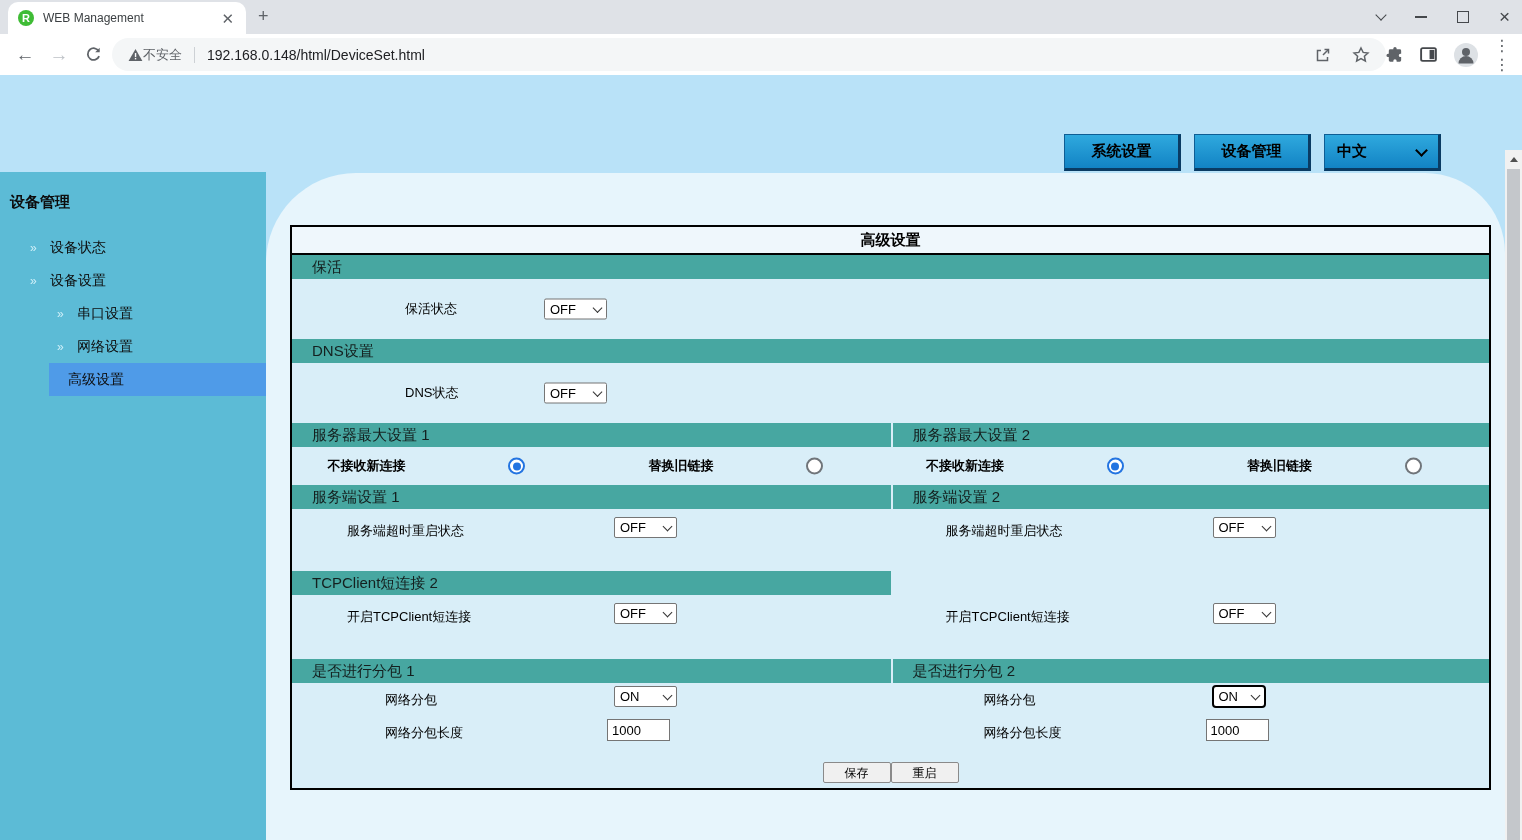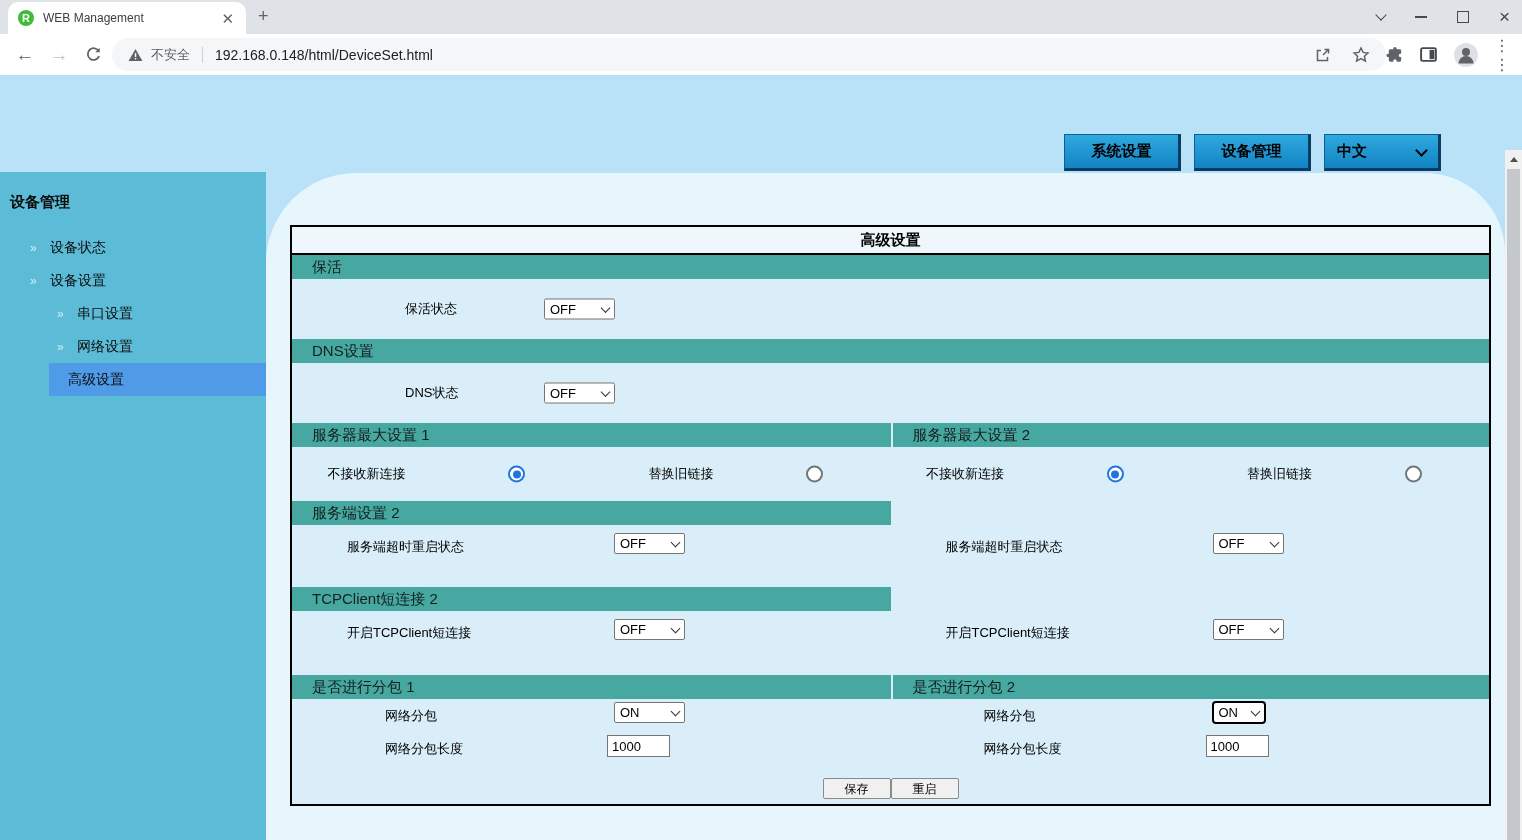--- a/index.html
+++ b/index.html
@@ -16,21 +16,21 @@
   .newtab{position:absolute;left:258px;top:6px;font-size:18px;color:#5F6368;}
   .wincontrols{position:absolute;right:12px;top:0;height:34px;display:flex;align-items:center;gap:30px;}
   .chev{display:inline-block;width:7px;height:7px;border-right:1.7px solid #45484C;border-bottom:1.7px solid #45484C;transform:rotate(45deg);margin-top:-4px;}
   .win-min{width:12px;height:1.6px;background:#45484C;}
   .win-max{width:10px;height:10px;border:1.5px solid #45484C;}
   .win-close{font-size:19px;color:#45484C;line-height:16px;}
   .toolbar{position:absolute;top:34px;left:0;right:0;height:41px;background:#fff;border-bottom:1px solid #E8EBEE;}
   .navic{position:absolute;top:0;height:41px;display:flex;align-items:center;justify-content:center;width:22px;font-size:19px;color:#5F6368;}
   .urlbar{position:absolute;left:112px;top:4px;height:33px;width:1274px;background:#F4F6F7;border-radius:17px;
        display:flex;align-items:center;padding:0 16px;box-sizing:border-box;}
-  .sec-text{color:#5F6368;font-size:13px;margin-left:8px;}
+  .sec-text{color:#5F6368;font-size:13px;}
   .url-div{width:1px;height:16px;background:#CDD1D5;margin:0 12px;}
   .url-text{color:#202124;font-size:14px;}
   .url-right{margin-left:auto;display:flex;gap:20px;align-items:center;}
   .tb-right{position:absolute;right:12px;top:0;height:41px;display:flex;align-items:center;gap:15px;}
   .dots{font-size:16px;color:#5F6368;letter-spacing:0;}
   
   .page{position:absolute;top:75px;left:0;right:0;bottom:0;background:#B9E2F8;}
   .topnav{position:absolute;top:59px;right:81px;display:flex;gap:13px;align-items:flex-end;}
   .navbtn{width:117px;height:37px;background:linear-gradient(180deg,#2FA9DE,#1283C4);
        border:1px solid #0E5D94;border-right:3px solid #0A3B63;border-bottom:3px solid #0A3B63;
@@ -51,24 +51,24 @@
   
   .panel{position:absolute;left:24px;top:52px;width:1197px;border:2px solid #000;background:#D9EEF8;}
   .p-title{height:26px;line-height:26px;text-align:center;font-size:15px;font-weight:bold;color:#000;
        background:#EFF7FC;border-bottom:2px solid #000;}
   .bar{height:24px;line-height:24px;background:#47A7A1;font-size:15px;color:#14201F;padding-left:20px;box-sizing:border-box;}
   .pair{display:flex;}
   .pair>div{width:50%;box-sizing:border-box;position:relative;}
   .pair.bars .bar{width:50%;}
   .pair.bars .bar + .bar{border-left:2px solid #D9EEF8;}
   .row{position:relative;}
-  .h60{height:60px;} .h38{height:54px;} .h62{height:62px;} .h64{height:64px;} .h75{height:75px;padding-left:36px;}
+  .h60{height:60px;} .h38{height:38px;font-weight:bold;} .h62{height:62px;} .h64{height:64px;} .h75{height:75px;padding-left:36px;}
   .f-label{position:absolute;font-size:13px;color:#000;white-space:nowrap;}
   .vcenter{top:50%;transform:translateY(-50%);}
-  .sel{position:absolute;display:inline-flex;align-items:center;justify-content:space-between;width:71px;height:21px;
+  .sel{position:absolute;display:inline-flex;align-items:center;justify-content:space-between;width:63px;height:21px;
        background:#fff;border:1px solid #757575;border-radius:2px;font-size:13px;color:#000;
        padding:0 5px;box-sizing:border-box;cursor:pointer;}
   .sel .schev{width:6px;height:6px;border-right:1.6px solid #333;border-bottom:1.6px solid #333;
        transform:rotate(45deg);margin-top:-3px;flex:none;margin-left:4px;}
   .sel.focused{border:2px solid #000;border-radius:4px;width:54px;height:23px;}
   .radio{position:absolute;width:17px;height:17px;border-radius:50%;background:#fff;border:2px solid #70757A;box-sizing:border-box;cursor:pointer;}
   .radio.on{border-color:#2374E1;}
   .radio.on::after{content:"";position:absolute;left:2.5px;top:2.5px;width:8px;height:8px;border-radius:50%;background:#2374E1;}
   .rl1{left:0;width:149px;text-align:center;}
   .rr1{left:216px;}
@@ -220,20 +220,21 @@
         </div>
         <div class="h38">
           <span class="f-label vcenter rl1">不接收新连接</span>
           <span class="radio on vcenter rr1"></span>
           <span class="f-label vcenter rl2">替换旧链接</span>
           <span class="radio vcenter rr2"></span>
         </div>
       </div>
 
       <div class="pair bars">
+        <div class="bar">服务端设置 1</div>
         <div class="bar">服务端设置 2</div>
       </div>
       <div class="pair">
         <div class="h62">
           <span class="f-label" style="left:55px;top:13px;">服务端超时重启状态</span>
           <span class="sel" style="left:322px;top:8px;">
             <span>OFF</span>
               <span class="schev"></span>
           </span>
         </div>

